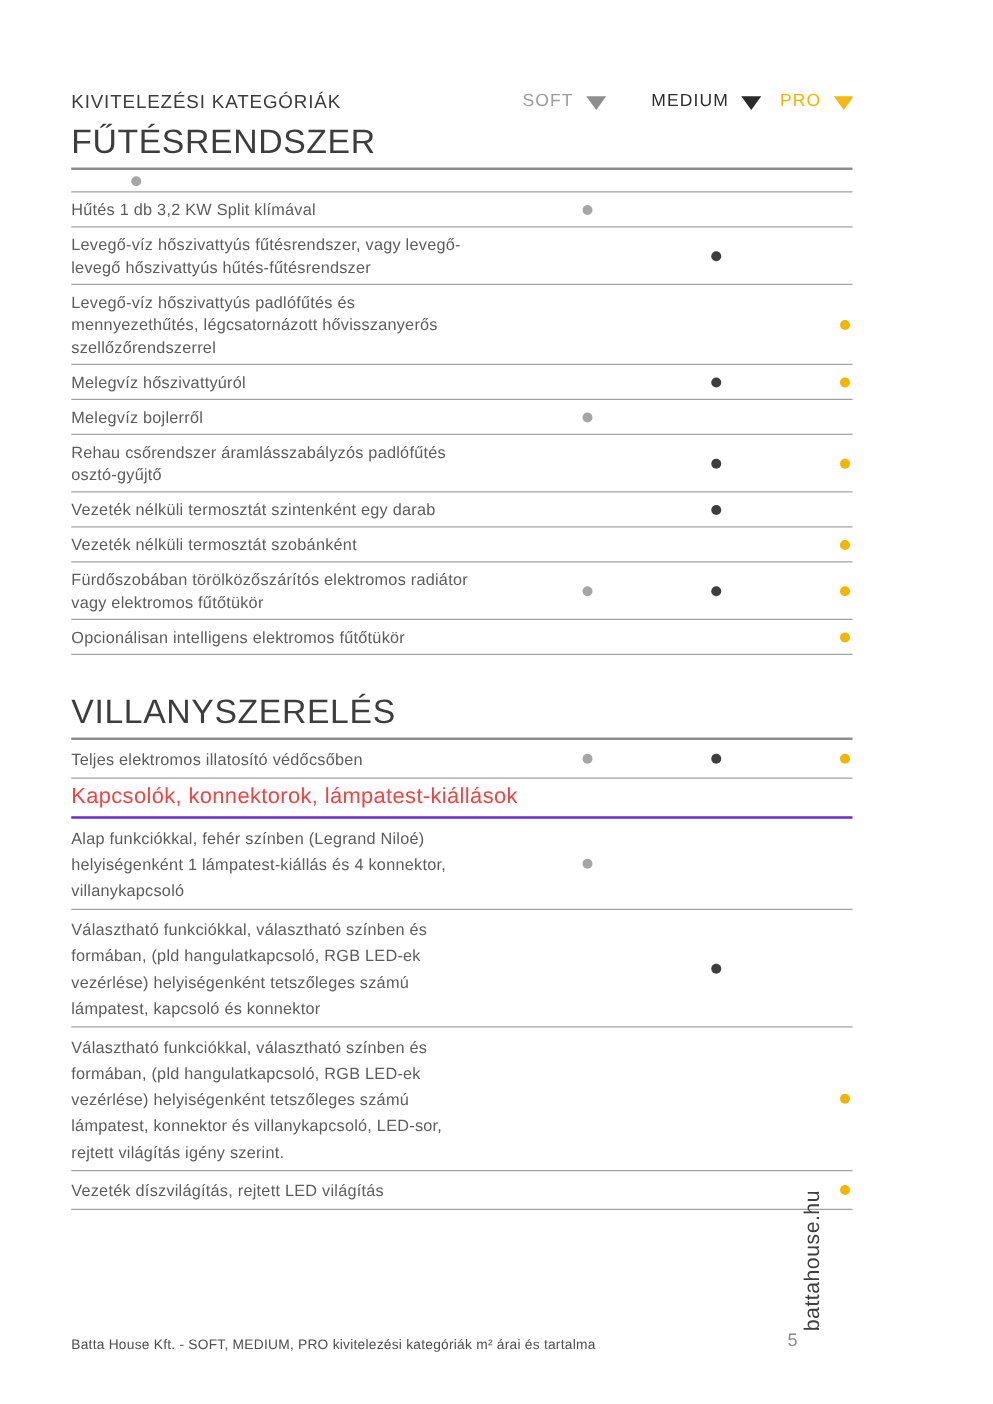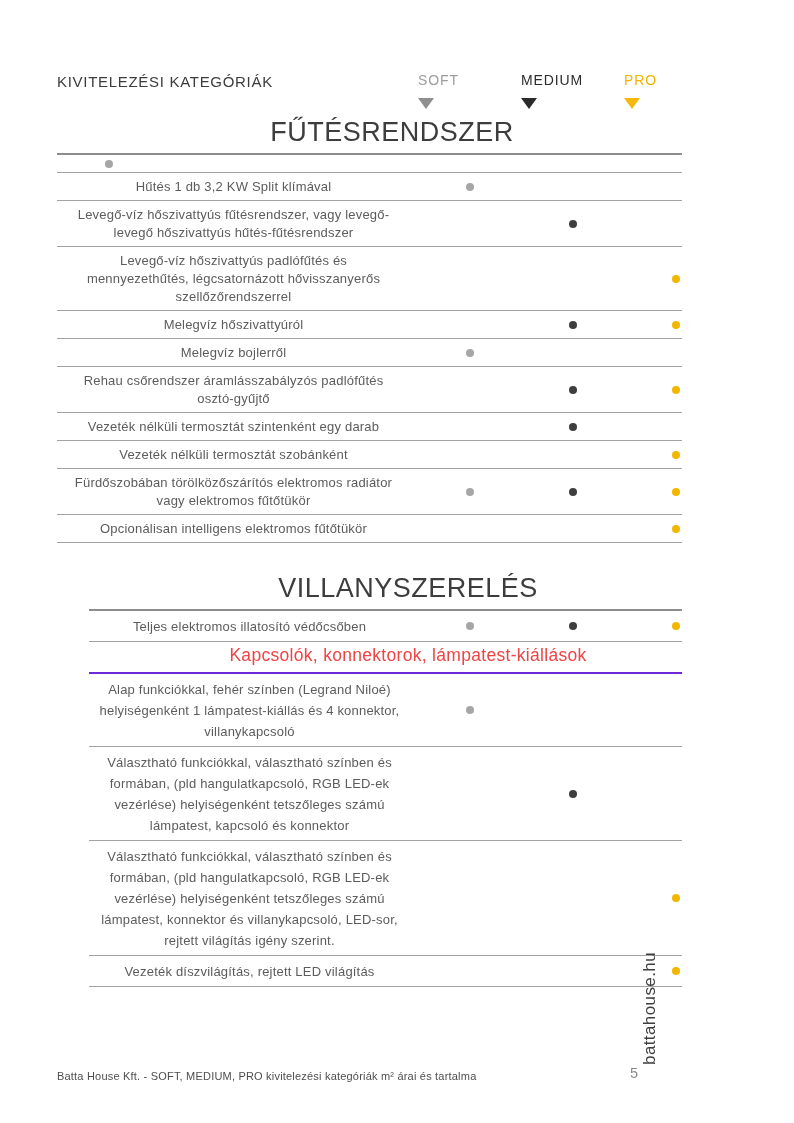--- a/index.html
+++ b/index.html
@@ -8,27 +8,27 @@
     width:682px;height:1123px;
     background:#ffffff;
     font-family:"Liberation Sans",sans-serif;
     overflow:hidden;
   }
   .content{position:absolute;left:57px;top:72px;width:670px;}
 
   
   .table-header{display:flex;align-items:flex-start;}
   .th-title{flex:1;font-size:15px;color:#3c3c3c;letter-spacing:.7px;padding-top:1px;}
-  .col-head{width:103px;display:flex;flex-direction:column;align-items:flex-start;gap:10px;}
+  .col-head{width:103px;display:flex;flex-direction:row;align-items:flex-end;gap:10px;}
   .col-label{font-size:14px;letter-spacing:.9px;}
   .tri{width:0;height:0;border-left:8px solid transparent;border-right:8px solid transparent;border-top:11px solid #000;}
 
   
-  .section{margin-top:8px;text-align:center;}
-  .section + .section{margin-top:30px;margin-left:32px;}
+  .section{margin-top:8px;}
+  .section + .section{margin-top:30px;}
   .section-title{
     font-size:27px;font-weight:400;color:#3d3d3d;letter-spacing:.5px;
     padding:0 0 5px 0;border-bottom:2px solid #8d8d8d;
   }
   .subheading{
     font-size:17.5px;color:#ef4444;letter-spacing:.3px;
     padding:3px 0 6px 0;border-bottom:2px solid #6d28d9;
   }
   .row{display:flex;align-items:center;border-bottom:1.6px solid #a2a2a2;padding:4.5px 0;}
   .row .desc{

